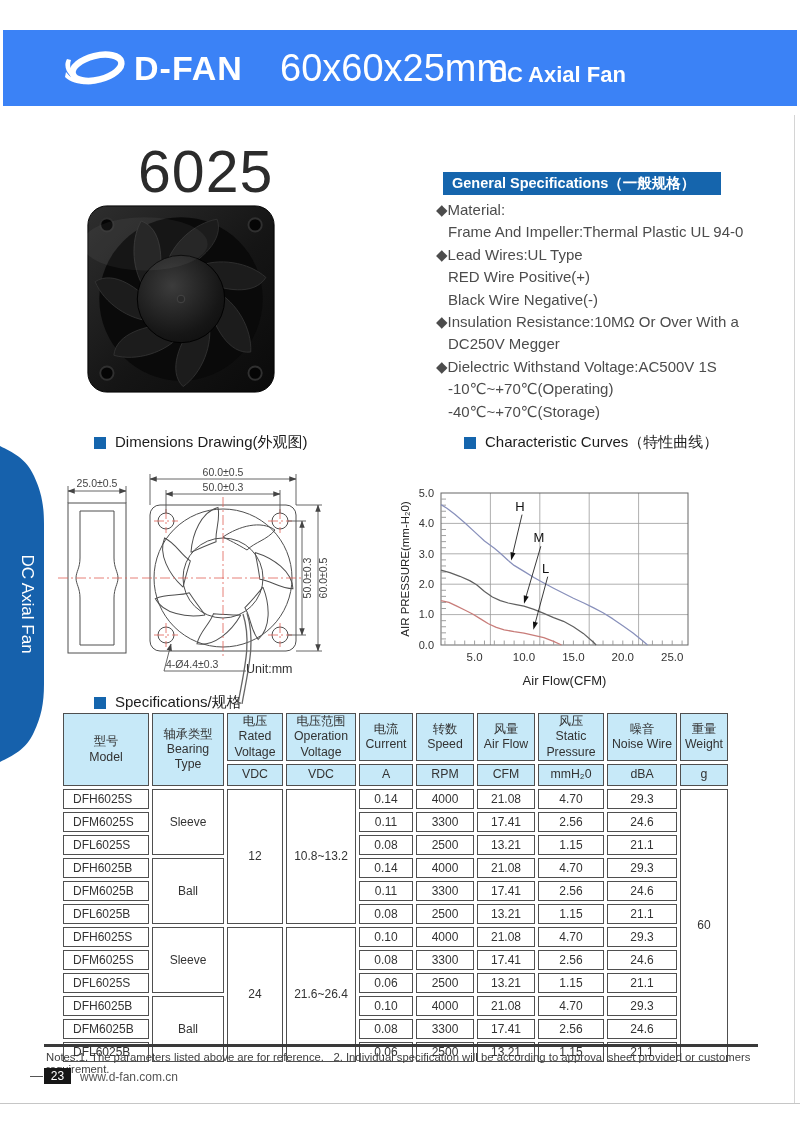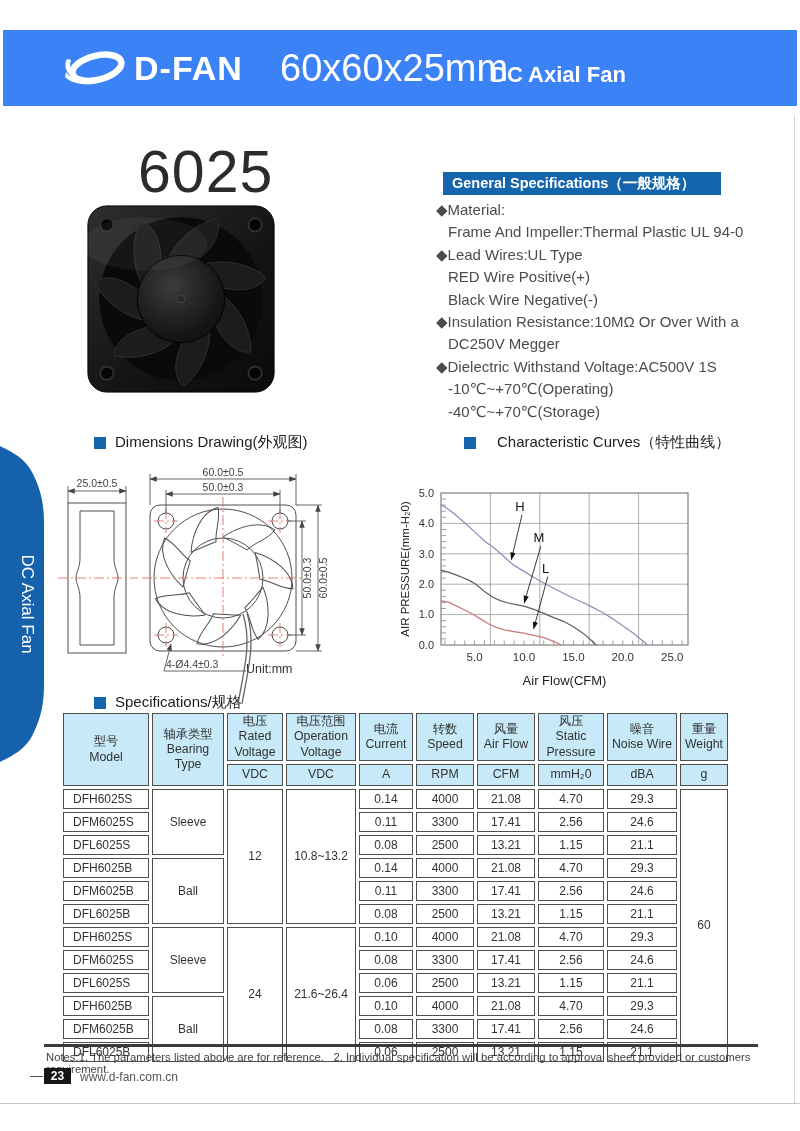--- a/index.html
+++ b/index.html
@@ -24,41 +24,41 @@
   .gs-lines{position:absolute;left:436px;top:199px;width:352px;font-size:15px;color:#4c4c4c;line-height:22.4px;}
   .gs-line.indent{padding-left:12px;}
 
   
   .side-tab{position:absolute;left:0;top:446px;}
 
   
   .sec-h{position:absolute;display:flex;align-items:center;font-size:15px;color:#1c1c1c;margin-left:34px;}
   .sec-h .sq{width:12px;height:12px;background:#1565ad;margin-right:9px;flex:none;}
   #h-dim{left:60px;top:433px;}
-  #h-cur{left:430px;top:433px;gap:12px;}
+  #h-cur{left:430px;top:433px;}
   #h-spec{left:60px;top:693px;}
 
   .dims-svg{position:absolute;left:50px;top:466px;}
   .chart-svg{position:absolute;left:393px;top:481px;}
 
   
   .spec-table{position:absolute;left:60px;top:710px;border-collapse:separate;border-spacing:3px;}
   .spec-table td{border:1px solid #4f4f4f;font-size:12px;color:#333;text-align:center;
                  vertical-align:middle;background:#fff;padding:0 2px;line-height:1.25;}
   .spec-table td.hd{background:#c7e9f8;font-size:12.3px;color:#333;}
   .spec-table tr.hrow1 td{height:46px;}
   .spec-table tr.hrow2 td{height:20px;}
   .spec-table tr.brow td{height:18px;}
   .spec-table td.model{text-align:left;padding-left:9px;}
 
   .notes-rule{position:absolute;left:44px;top:1044px;width:714px;height:3px;background:#3a3a3a;}
   .notes{position:absolute;left:46px;top:1051px;width:712px;font-size:11.3px;color:#3f3f3f;white-space:pre-wrap;}
   .footer-dash{position:absolute;left:30px;top:1076px;width:13px;height:1px;background:#555;}
   .page-box{position:absolute;left:44px;top:1068px;width:27px;height:16px;background:#161616;color:#fff;
-            font-size:12px;font-weight:bold;text-align:center;line-height:16px;}
+            font-size:12px;font-weight:normal;text-align:center;line-height:16px;}
   .website{position:absolute;left:80px;top:1070px;font-size:12px;color:#555;}
   .bottom-line{position:absolute;left:0;top:1103px;width:800px;height:1px;background:#c6c6c6;}
   .right-line{position:absolute;left:794px;top:115px;width:1px;height:988px;background:#d4d4d4;}
 </style>
 </head>
 <body>
 
 <div class="page">
 
   <header class="topbar">

